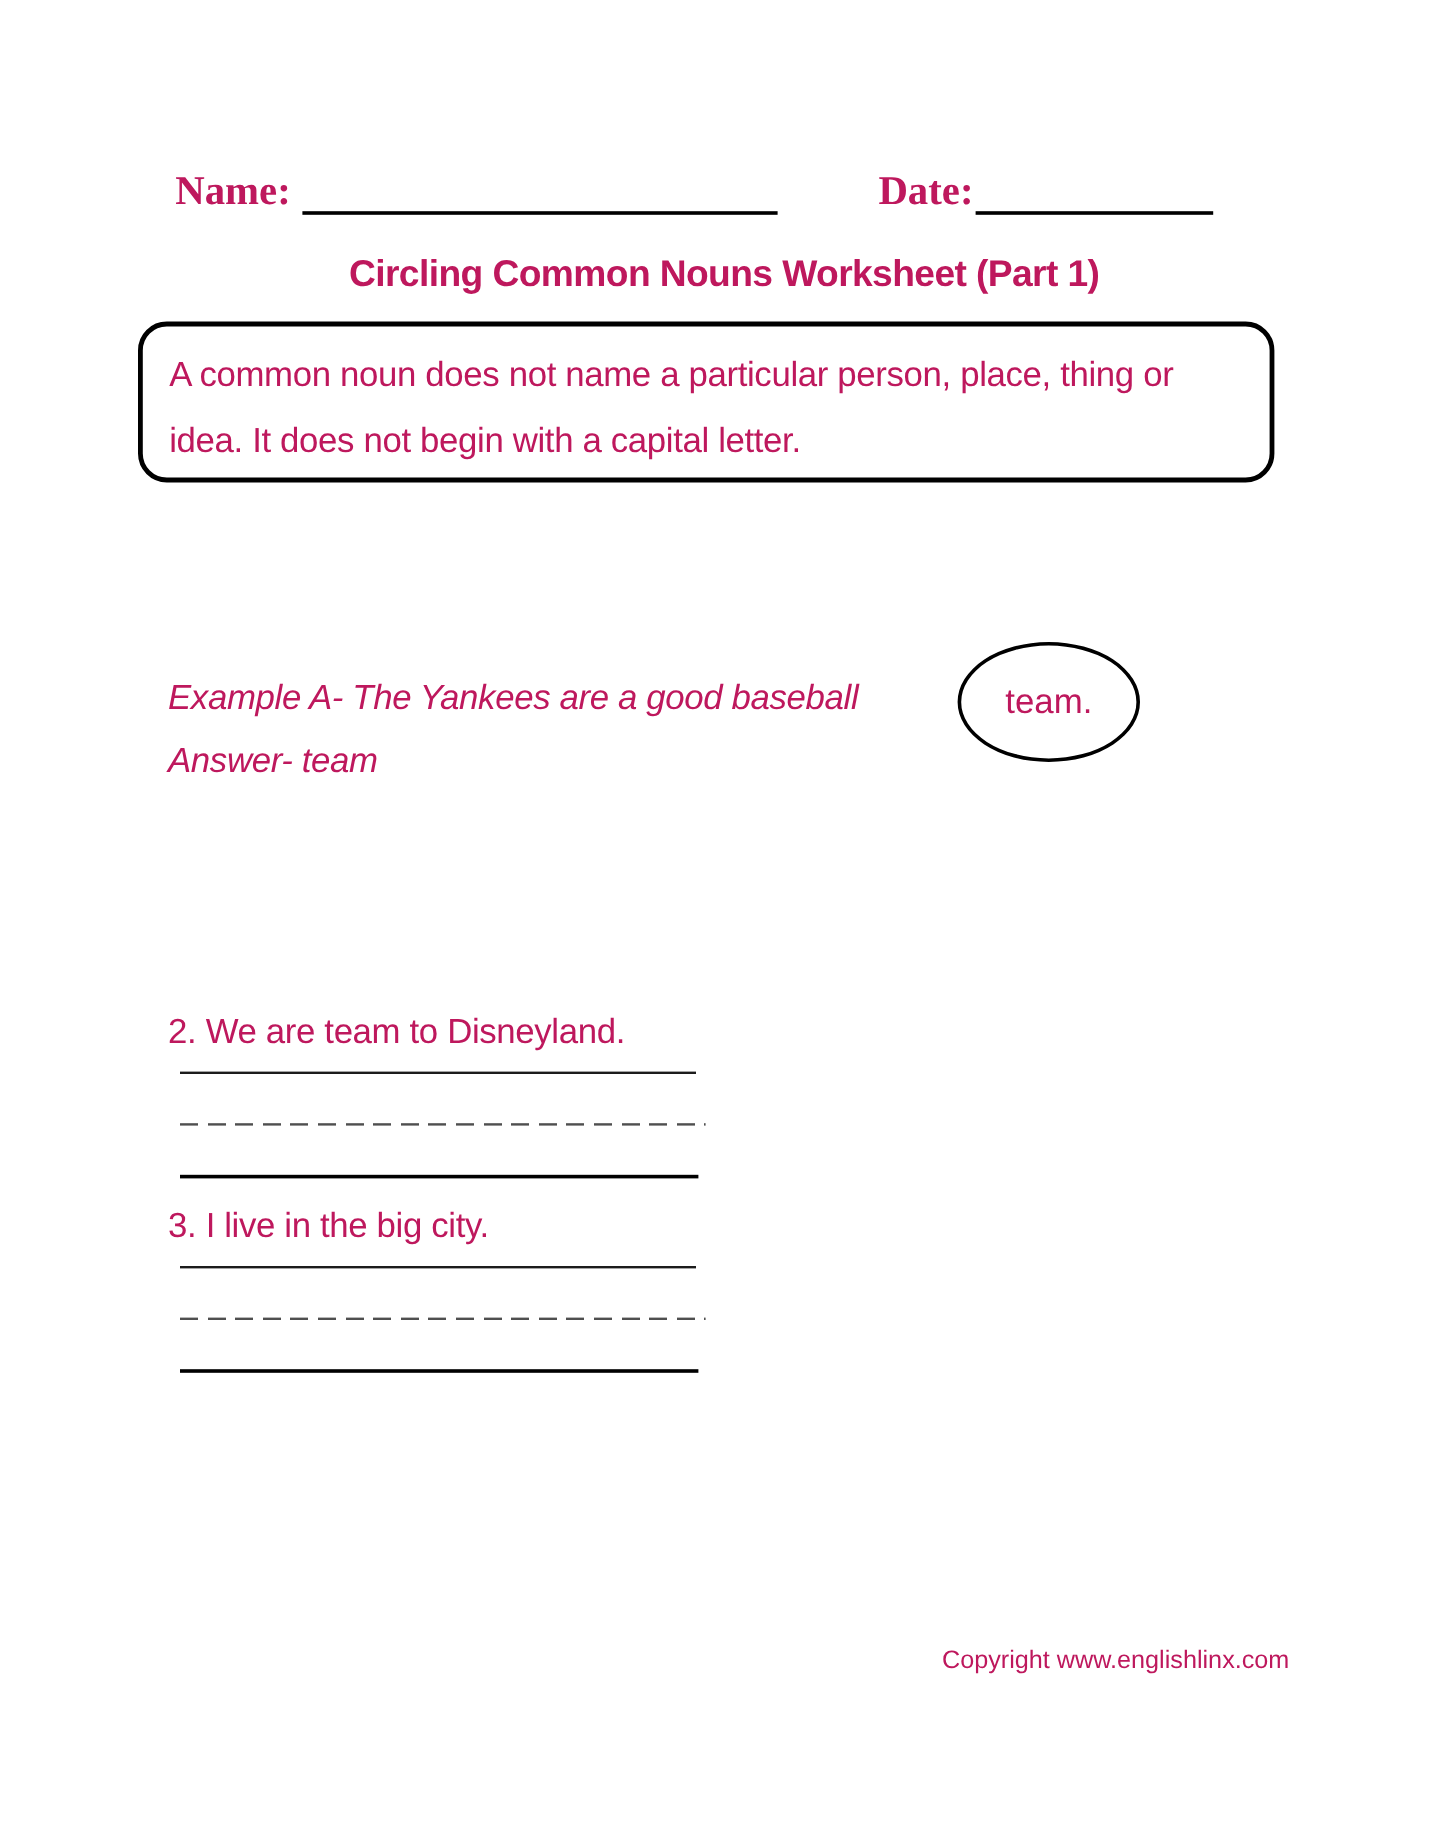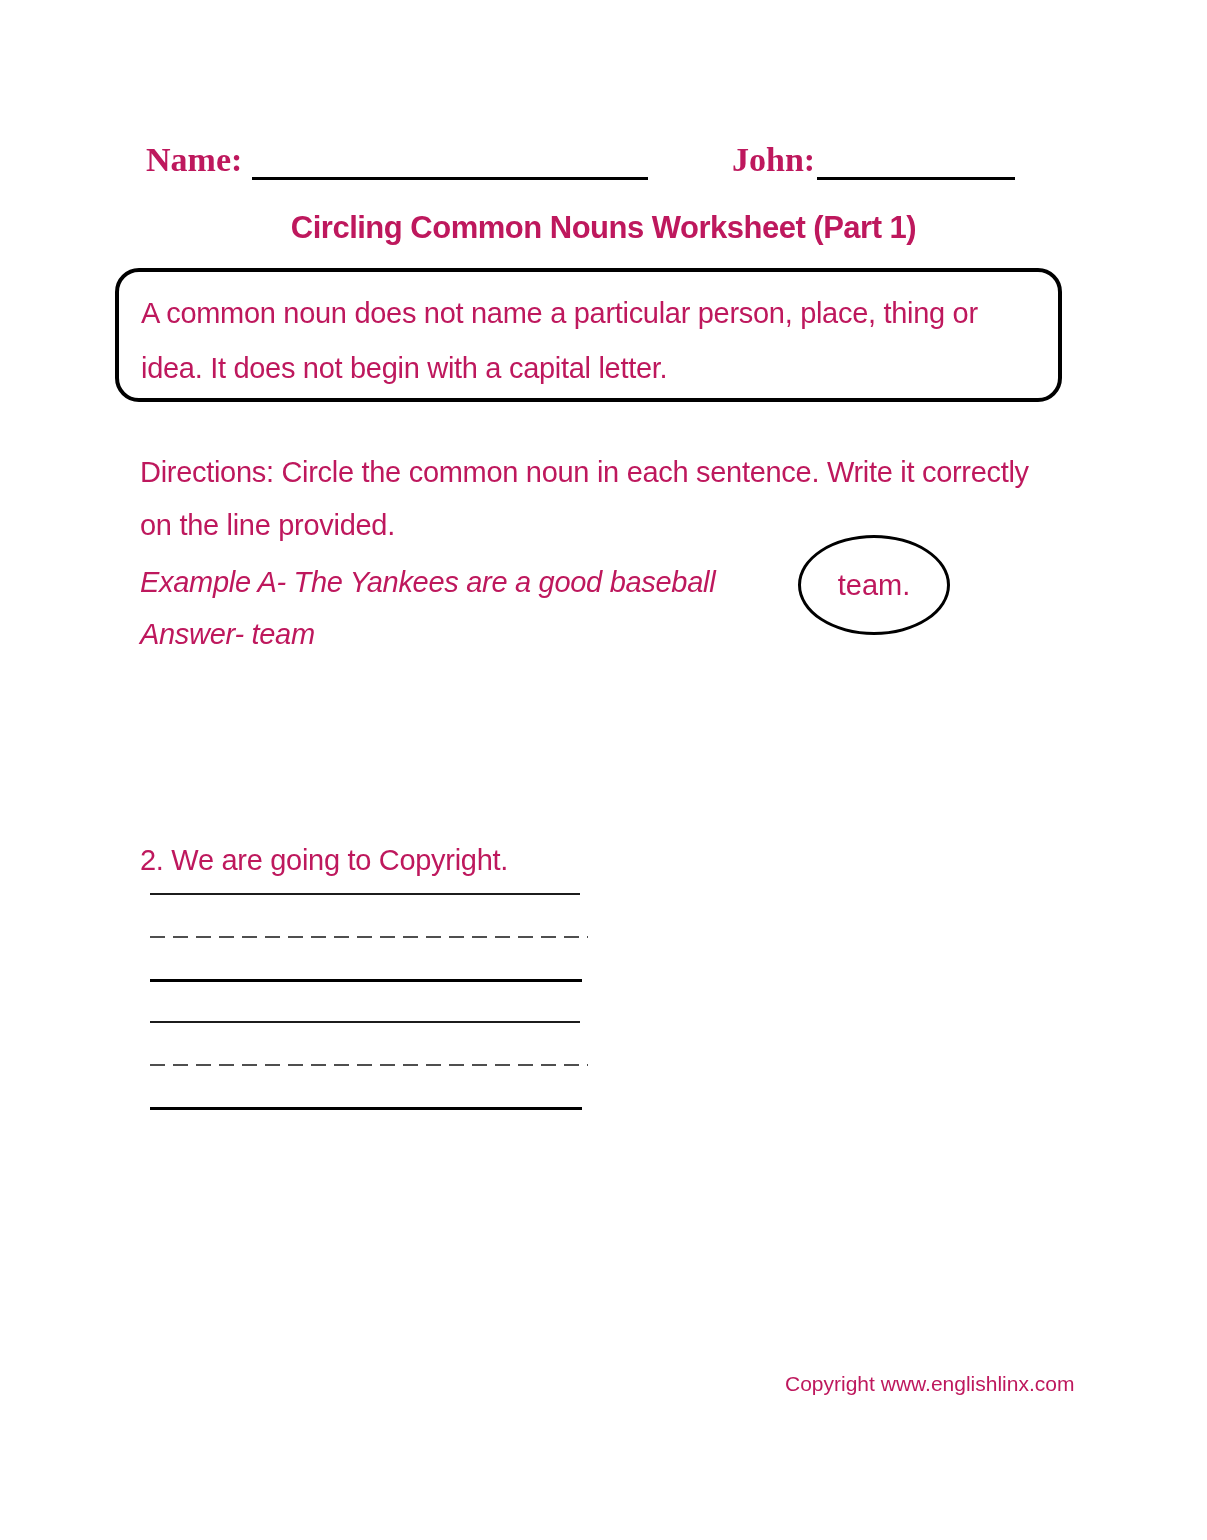--- a/index.html
+++ b/index.html
@@ -136,48 +136,48 @@
 </style>
 </head>
 <body>
 
 <div class="page">
 
   <div class="field field-name">
     <span class="serif-label">Name:</span><span class="write-line name-line"></span>
   </div>
   <div class="field field-date">
-    <span class="serif-label">John:</span><span class="write-line date-line"></span>
+    <span class="serif-label">Date:</span><span class="write-line date-line"></span>
   </div>
 
   <div class="title">Circling Common Nouns Worksheet (Part 1)</div>
 
   <div class="def-box">
     <p class="def-text">A common noun does not name a particular person, place, thing or idea. It does not begin with a capital letter.</p>
   </div>
 
-  <p class="directions">Directions: Circle the common noun in each sentence. Write it correctly on the line provided.</p>
 
   <p class="example-prompt">Example A- The Yankees are a good baseball</p>
   <div class="ellipse">
     <span class="ellipse-word">team.</span>
   </div>
   <p class="example-answer">Answer- team</p>
 
 
   <section class="question q2">
-    <p class="q-text"><span>2.</span> <span>We are going to Copyright.</span></p>
+    <p class="q-text"><span>2.</span> <span>We are team to Disneyland.</span></p>
     <div class="line-set">
       <div class="ans-line solid-top"></div>
       <div class="ans-line dashed"></div>
       <div class="ans-line solid-bottom"></div>
     </div>
   </section>
 
   <section class="question q3">
+    <p class="q-text"><span>3.</span> <span>I live in the big city.</span></p>
     <div class="line-set">
       <div class="ans-line solid-top"></div>
       <div class="ans-line dashed"></div>
       <div class="ans-line solid-bottom"></div>
     </div>
   </section>
 
 
   <p class="copyright">Copyright www.englishlinx.com</p>
 

